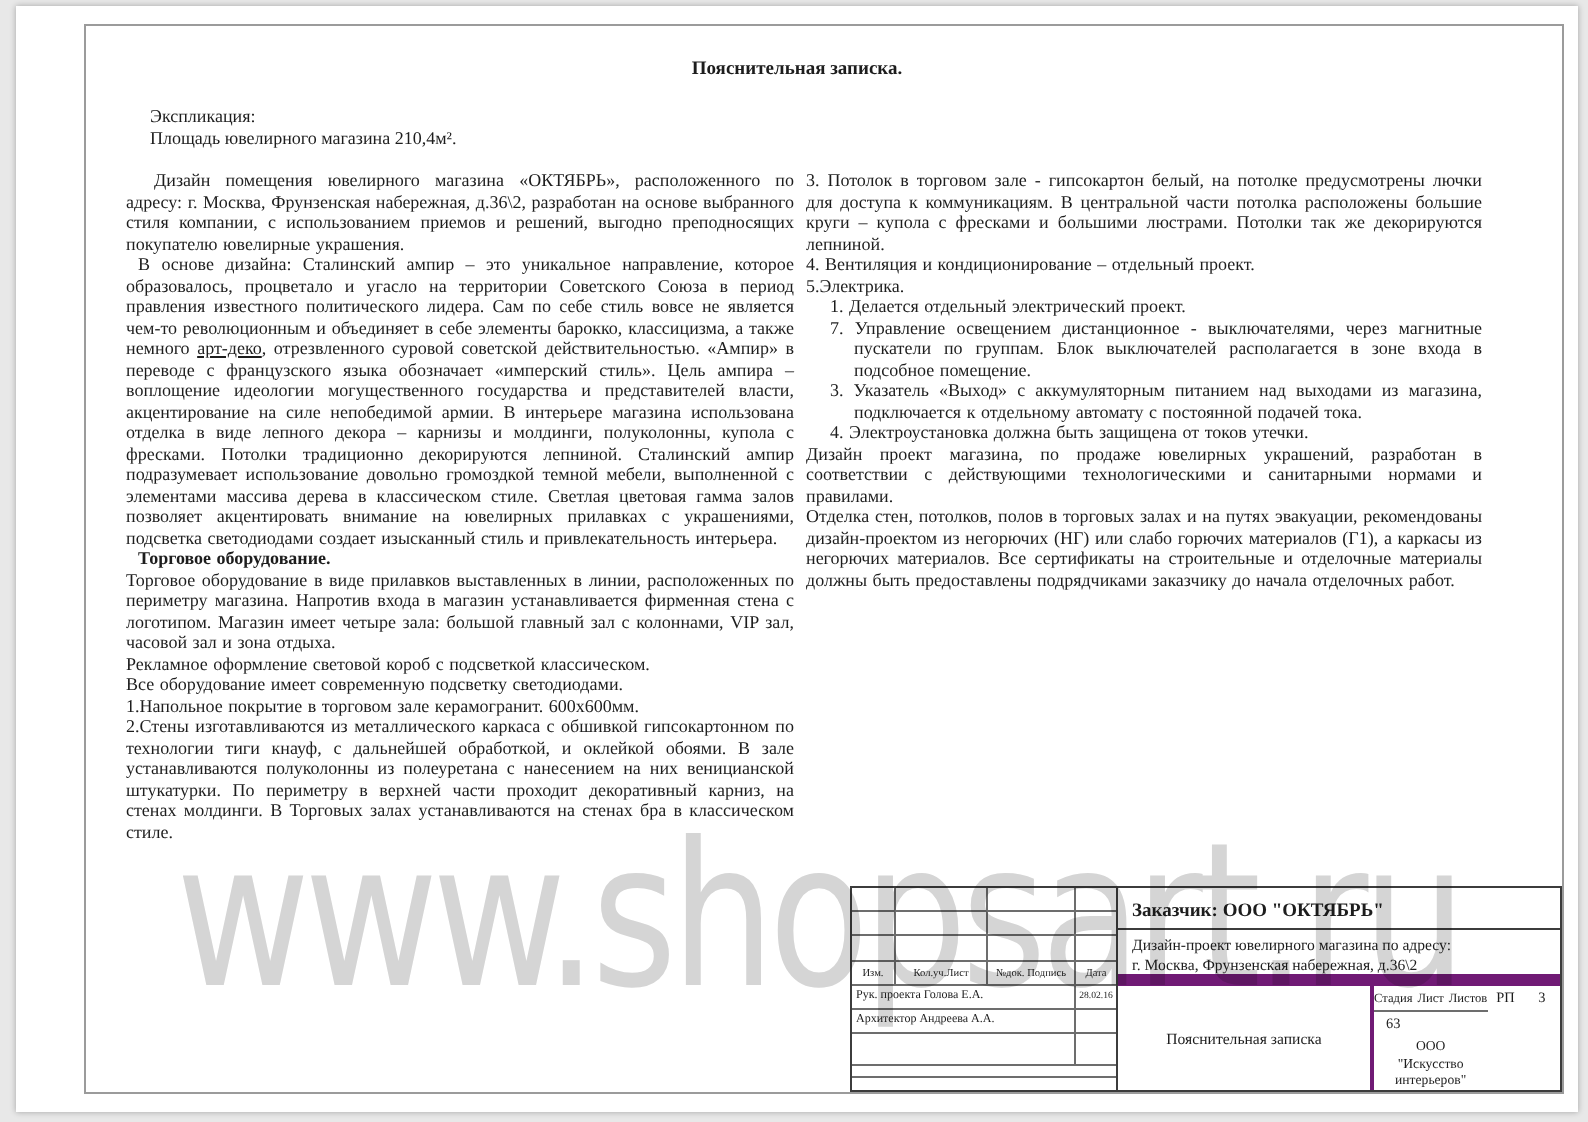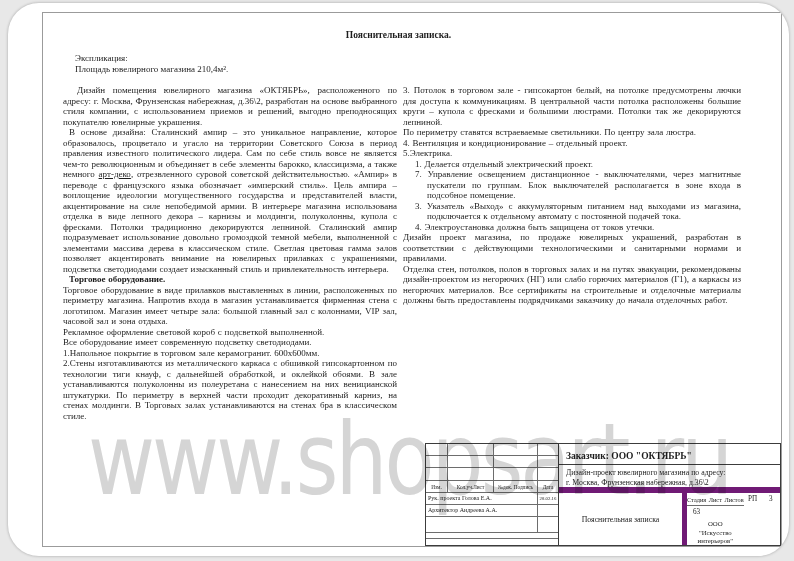--- a/index.html
+++ b/index.html
@@ -9,21 +9,20 @@
     position:relative;
     font-family:"Liberation Serif","DejaVu Serif",serif;
     color:#1d1d1d;
     -webkit-font-smoothing:antialiased;
   }
   .page{
     position:absolute;left:8px;top:3px;width:781px;height:553px;
     background:#ffffff;
     box-shadow:0 0 3px rgba(0,0,0,.3);
     overflow:hidden;
-    border-radius:31px;
   }
   .frame{
     position:absolute;left:34px;top:9px;width:738px;height:533px;
     border:1px solid #9b9b9b;
   }
   .doc-title{
     position:absolute;top:27px;left:0;width:100%;
     text-align:center;font-weight:bold;font-size:9.5px;
   }
   .explication{
@@ -82,21 +81,21 @@
   .tb-customer{
     height:27px;border-bottom:1px solid #3c3c3c;box-sizing:border-box;
     font-size:9.5px;font-weight:bold;padding:7px 0 0 7px;
   }
   .tb-project{
     height:31px;border-bottom:6px solid #701a75;box-sizing:border-box;
     font-size:7.8px;line-height:9.6px;padding:3px 0 0 7px;
   }
   .tb-bottom{flex:1;display:flex;}
   .tb-docname{
-    width:128px;border-right:5px solid #701a75;box-sizing:border-box;
+    width:128px;border-right:2px solid #701a75;box-sizing:border-box;
     display:flex;align-items:center;justify-content:center;
     font-size:7.8px;text-align:center;
   }
   .tb-stage{
     flex:1;display:grid;
     grid-template-columns:1fr 1fr 1fr 1fr 1fr;
     grid-template-rows:13px 14px 1fr;
     text-align:center;
   }
   .tb-stage .sh{font-size:6.3px;line-height:13px;border-bottom:1px solid #6d6d6d;}
@@ -118,28 +117,27 @@
     <div>Экспликация:</div>
     <div>Площадь ювелирного магазина 210,4м².</div>
   </div>
 
   <div class="cols">
     <div class="col col-left">
       <p class="ind">Дизайн помещения ювелирного магазина «ОКТЯБРЬ», расположенного по адресу: г. Москва, Фрунзенская набережная, д.36\2, разработан на основе выбранного стиля компании,  с использованием приемов и решений,  выгодно преподносящих покупателю ювелирные украшения.</p>
       <p class="ind-sm"><span>В основе дизайна:  Сталинский ампир – это уникальное направление, которое образовалось, процветало и угасло на территории Советского Союза в период правления известного политического лидера. Сам по себе стиль вовсе не является чем-то революционным и объединяет в себе элементы барокко, классицизма, а также немного </span><span class="uline">арт-деко</span><span>, отрезвленного суровой советской действительностью. «Ампир» в переводе с французского языка обозначает «имперский стиль». Цель ампира – воплощение идеологии могущественного государства и представителей власти, акцентирование на силе непобедимой армии. В интерьере магазина использована отделка в виде лепного декора – карнизы и молдинги, полуколонны, купола с фресками. Потолки традиционно декорируются лепниной. Сталинский ампир подразумевает использование довольно громоздкой темной мебели, выполненной с элементами массива дерева в классическом стиле. Светлая цветовая гамма залов позволяет акцентировать внимание на ювелирных прилавках с украшениями,  подсветка светодиодами создает изысканный стиль и привлекательность интерьера.</span></p>
       <p class="ind-sm bold">Торговое оборудование.</p>
       <p>Торговое оборудование в виде прилавков выставленных в линии, расположенных по периметру магазина. Напротив входа в магазин устанавливается фирменная стена с логотипом. Магазин имеет четыре зала: большой главный зал с колоннами, VIP зал, часовой зал и зона отдыха.</p>
-      <p>Рекламное оформление световой короб с подсветкой выполненной.</p>
+      <p>Рекламное оформление световой короб с подсветкой классическом.</p>
       <p>Все оборудование имеет современную подсветку  светодиодами.</p>
       <p>1.Напольное покрытие в торговом зале керамогранит. 600х600мм.</p>
       <p>2.Стены изготавливаются из металлического каркаса с обшивкой гипсокартонном по технологии тиги кнауф,  с дальнейшей обработкой, и оклейкой обоями. В зале устанавливаются полуколонны из полеуретана с нанесением на них веницианской штукатурки. По периметру в верхней части проходит декоративный карниз, на стенах молдинги. В Торговых залах устанавливаются на стенах бра в классическом стиле.</p>
     </div>
     <div class="col col-right">
       <p>3. Потолок в торговом зале - гипсокартон белый, на потолке предусмотрены лючки для доступа к коммуникациям. В центральной части потолка расположены большие круги – купола с фресками и большими люстрами. Потолки так же декорируются лепниной.</p>
-      <p>По периметру ставятся встраеваемые светильники. По центру зала люстра.</p>
       <p>4. Вентиляция и кондиционирование – отдельный проект.</p>
       <p>5.Электрика.</p>
       <p class="li">1.  Делается отдельный электрический  проект.</p>
       <p class="li">7.  Управление освещением дистанционное - выключателями, через магнитные пускатели по группам. Блок выключателей располагается  в зоне входа в подсобное помещение.</p>
       <p class="li">3.  Указатель  «Выход» с аккумуляторным питанием  над выходами из магазина, подключается к отдельному автомату с постоянной подачей тока.</p>
       <p class="li">4.  Электроустановка должна быть защищена от токов утечки.</p>
       <p>Дизайн проект магазина,  по продаже  ювелирных украшений, разработан в соответствии с действующими технологическими и санитарными нормами и правилами.</p>
       <p>Отделка стен, потолков, полов в торговых залах и на путях эвакуации, рекомендованы дизайн-проектом  из негорючих (НГ) или слабо горючих материалов (Г1), а каркасы из негорючих материалов. Все сертификаты на строительные и отделочные материалы должны быть предоставлены подрядчиками  заказчику до начала отделочных работ.</p>
     </div>
   </div>

